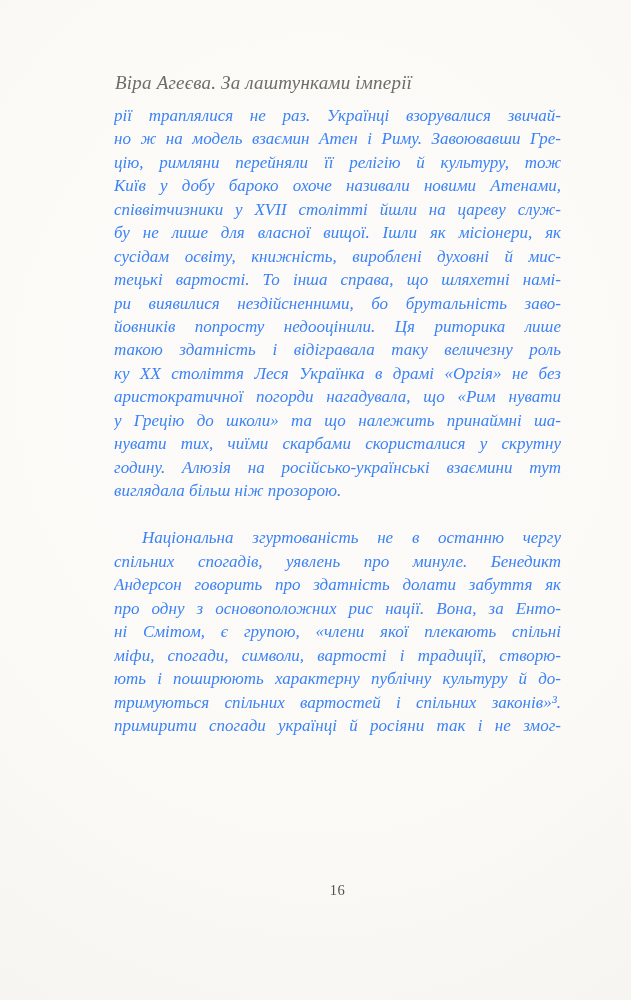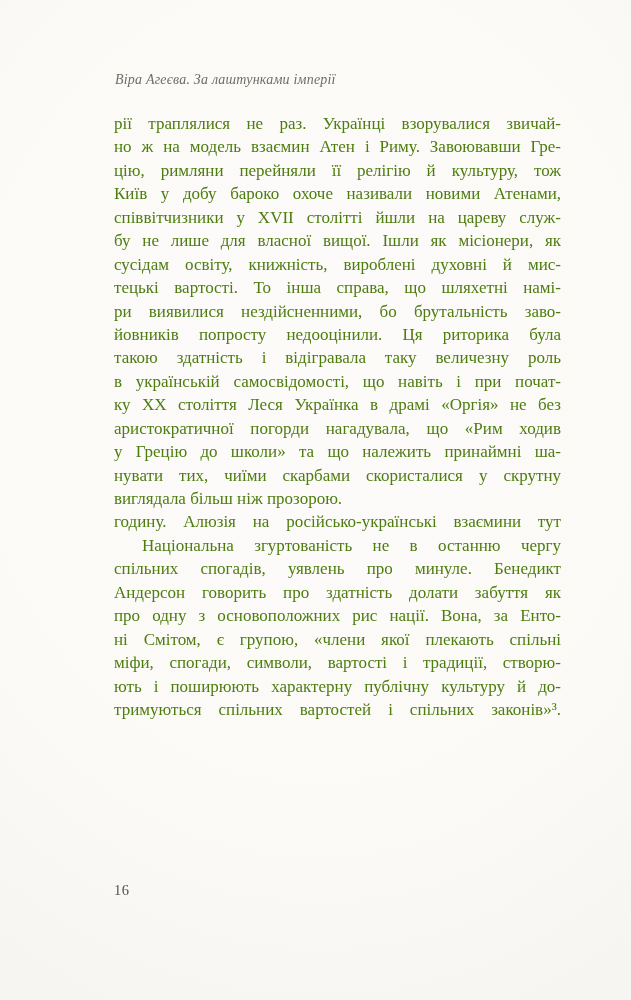--- a/index.html
+++ b/index.html
@@ -17,54 +17,56 @@
   }
   .page {
     position: absolute;
     inset: 0;
   }
   .running-header {
     position: absolute;
     left: 115px;
     top: 72px;
     width: 447px;
-    font-size: 14px;
+    font-size: 19px;
     font-style: italic;
     letter-spacing: 0.2px;
     color: #6f6d66;
   }
   .text-block {
     position: absolute;
     left: 114px;
-    top: 112px;
+    top: 104px;
     width: 447px;
-    color: #4d7c0f;
+    color: #3b82f6;
+    font-style: italic;
   }
   .line {
     font-size: 17px;
     line-height: 23.45px;
     height: 23.45px;
     overflow: hidden;
     text-align: justify;
     text-align-last: justify;
     hyphens: none;
     white-space: normal;
   }
   .line.para-end {
     text-align-last: left;
   }
   .line.indent {
     text-indent: 28px;
+    margin-top: 24px;
   }
   .page-number {
     position: absolute;
     left: 114px;
     top: 882px;
     width: 447px;
-    text-align: left;
+    text-align: center;
     font-size: 14.5px;
     letter-spacing: 0.5px;
     color: #53524d;
   }
 </style>
 </head>
 <body>
 
 <div class="page">
 
@@ -73,34 +75,34 @@
   <div class="text-block">
     <div class="line">рії траплялися не раз. Українці взорувалися звичай-</div>
     <div class="line">но ж на модель взаємин Атен і Риму. Завоювавши Гре-</div>
     <div class="line">цію, римляни перейняли її релігію й культуру, тож</div>
     <div class="line">Київ у добу бароко охоче називали новими Атенами,</div>
     <div class="line">співвітчизники у XVII столітті йшли на цареву служ-</div>
     <div class="line">бу не лише для власної вищої. Ішли як місіонери, як</div>
     <div class="line">сусідам освіту, книжність, вироблені духовні й мис-</div>
     <div class="line">тецькі вартості. То інша справа, що шляхетні намі-</div>
     <div class="line">ри виявилися нездійсненними, бо брутальність заво-</div>
-    <div class="line">йовників попросту недооцінили. Ця риторика була</div>
+    <div class="line">йовників попросту недооцінили. Ця риторика лише</div>
     <div class="line">такою здатність і відігравала таку величезну роль</div>
-    <div class="line">в українській самосвідомості, що навіть і при почат-</div>
     <div class="line">ку XX століття Леся Українка в драмі «Оргія» не без</div>
-    <div class="line">аристократичної погорди нагадувала, що «Рим ходив</div>
+    <div class="line">аристократичної погорди нагадувала, що «Рим нувати</div>
     <div class="line">у Грецію до школи» та що належить принаймні ша-</div>
     <div class="line">нувати тих, чиїми скарбами скористалися у скрутну</div>
+    <div class="line">годину. Алюзія на російсько-українські взаємини тут</div>
     <div class="line para-end">виглядала більш ніж прозорою.</div>
-    <div class="line">годину. Алюзія на російсько-українські взаємини тут</div>
     <div class="line indent">Національна згуртованість не в останню чергу</div>
     <div class="line">спільних спогадів, уявлень про минуле. Бенедикт</div>
     <div class="line">Андерсон говорить про здатність долати забуття як</div>
     <div class="line">про одну з основоположних рис нації. Вона, за Енто-</div>
     <div class="line">ні Смітом, є групою, «члени якої плекають спільні</div>
     <div class="line">міфи, спогади, символи, вартості і традиції, створю-</div>
     <div class="line">ють і поширюють характерну публічну культуру й до-</div>
     <div class="line">тримуються спільних вартостей і спільних законів»³.</div>
+    <div class="line">примирити спогади українці й росіяни так і не змог-</div>
   </div>
 
   <div class="page-number">16</div>
 
 </div>
 
 </body></html>

